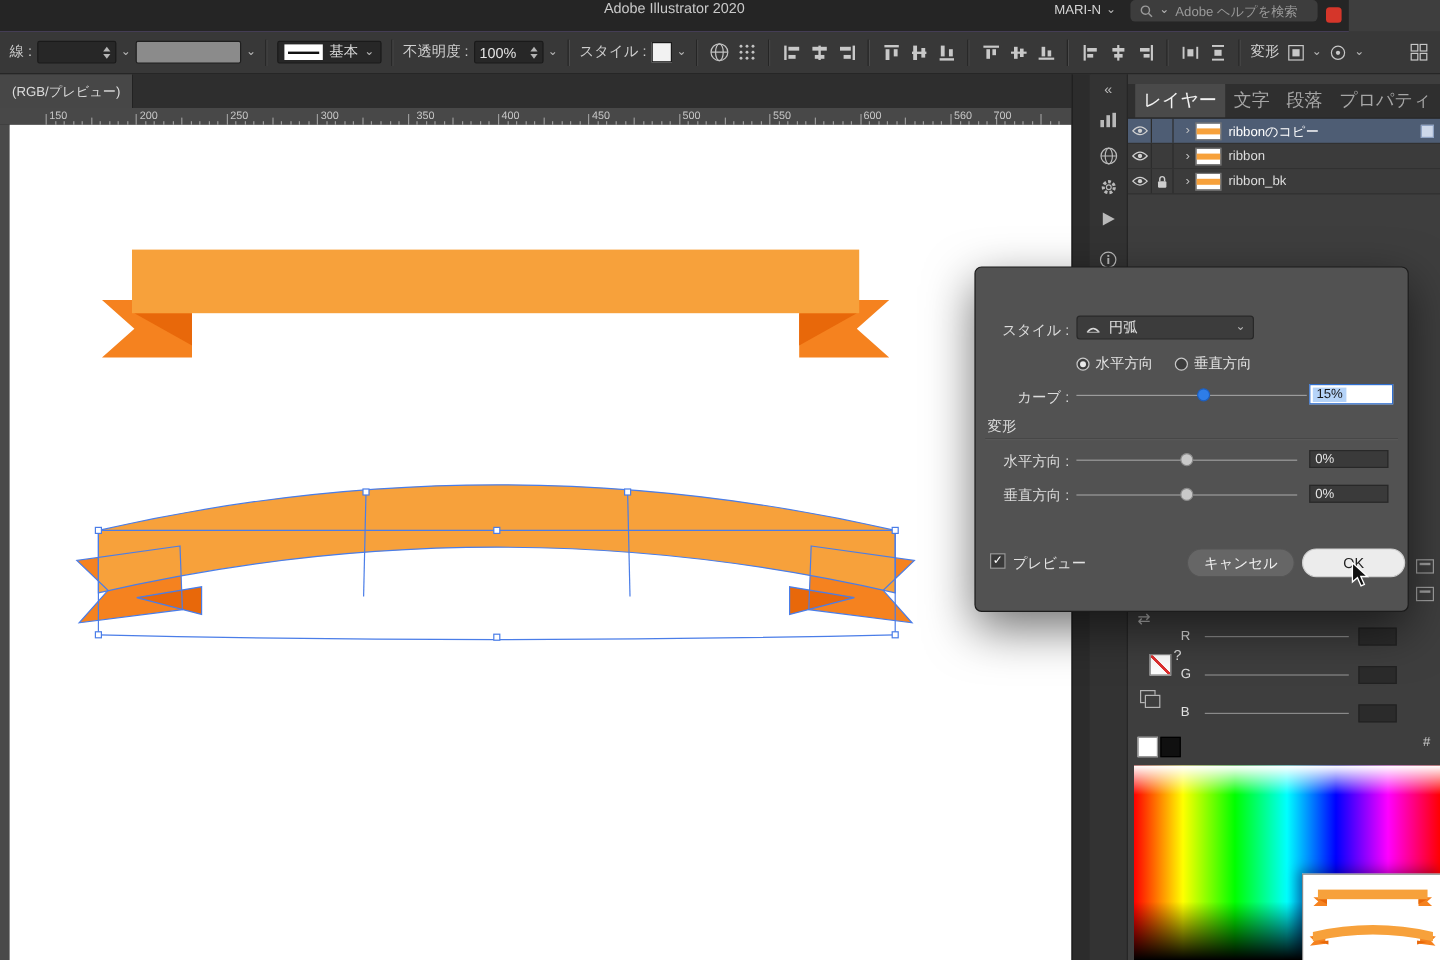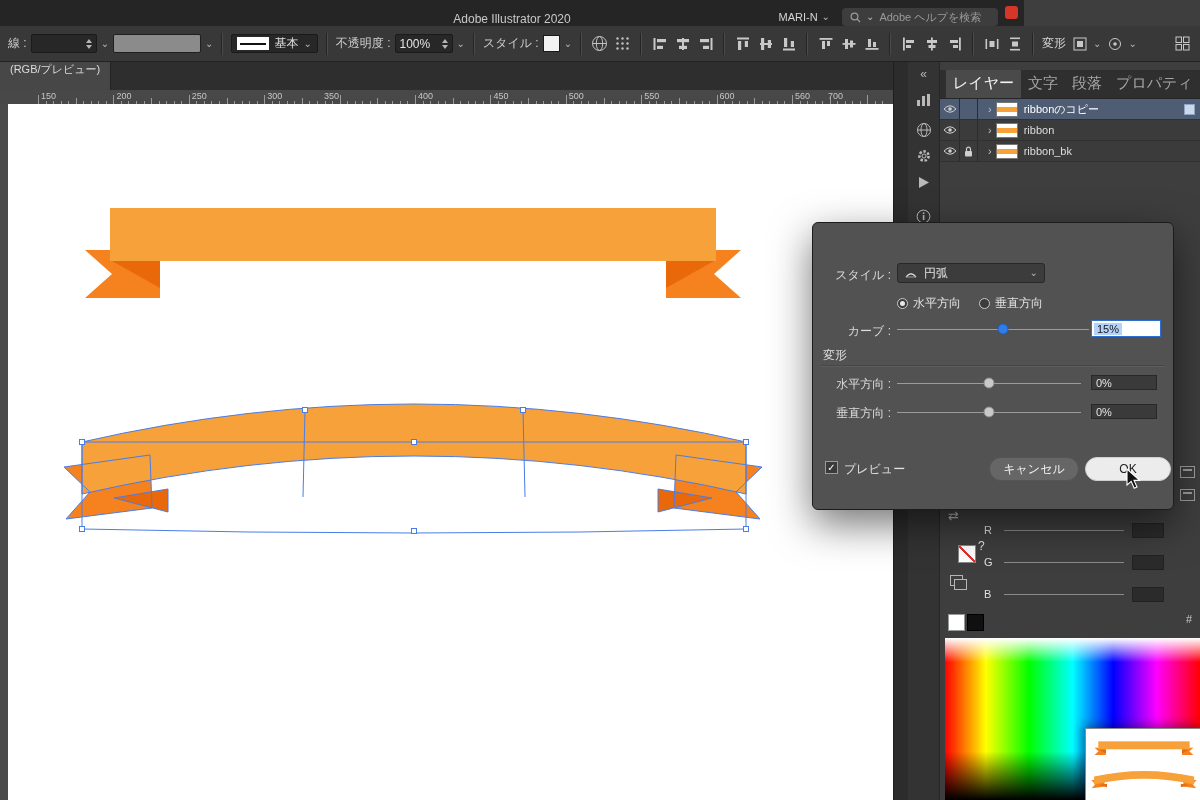--- a/index.html
+++ b/index.html
@@ -1,20 +1,20 @@
 <!DOCTYPE html>
 <html><head>
 <meta charset="utf-8">
 <style>
   html,body{margin:0;padding:0;background:#222}
   #app{position:relative;width:1200px;height:800px;overflow:hidden;background:#3e3e3e;
        font-family:"Liberation Sans","DejaVu Sans",sans-serif;color:#ddd;user-select:none}
 
   
-  .titlebar{position:absolute;top:0;left:0;width:1024px;height:26px;background:#252525;border-bottom:2px solid #8b5cf6;display:flex;align-items:flex-end}
+  .titlebar{position:absolute;top:0;left:0;width:1124px;height:26px;background:#252525;border-bottom:2px solid #8b5cf6;display:flex;align-items:flex-start}
   .app-title{position:absolute;left:0;right:0;text-align:center;font-size:12px;color:#c9c9c9}
   .tb-right{margin-left:auto;display:flex;align-items:center;gap:12px;padding-right:26px;z-index:1}
   .account{display:flex;align-items:center;gap:4px;font-size:11px;color:#d5d5d5}
   .searchbox{display:flex;align-items:center;gap:5px;background:#3d3d3d;border-radius:4px;height:18px;padding:0 8px;font-size:11px;color:#9a9a9a;width:140px}
   .badge{position:absolute;right:6px;top:6px;width:13px;height:13px;border-radius:3px;background:#d5362a}
   .chev{color:#b5b5b5;font-size:10px;line-height:1}
 
   
   .controlbar{position:absolute;top:26px;left:0;width:1200px;height:36px;background:#383838;border-bottom:1px solid #222;
               display:flex;align-items:center;padding:0 8px;gap:4px;font-size:12px;box-sizing:border-box;white-space:nowrap}
@@ -29,21 +29,21 @@
   .swatch-wide{width:86px;height:17px;background:#8b8b8b;border:1px solid #1f1f1f;border-radius:2px;flex:none}
   .cb-combo{display:flex;align-items:center;gap:5px;background:#272727;border:1px solid #1a1a1a;border-radius:2px;height:19px;padding:0 5px;box-sizing:border-box;flex:none}
   .line-chip{width:32px;height:13px;background:#fff;position:relative;flex:none}
   .line-chip::after{content:"";position:absolute;left:3px;right:3px;top:6px;height:2px;background:#111}
   .chip-white{width:15px;height:15px;background:#f2f2f2;border:1px solid #1a1a1a;flex:none}
   .ticon{display:flex;align-items:center;justify-content:center;width:19px;height:22px;flex:none}
   .ticon svg{display:block}
 
   
   .tabstrip{position:absolute;top:62px;left:0;width:893px;height:28px;background:#2e2e2e;display:flex}
-  .doctab{height:100%;background:#474747;display:flex;align-items:flex-start;padding:0 10px;font-size:11px;color:#dcdcdc;border-right:1px solid #222}
+  .doctab{height:100%;background:#474747;display:flex;align-items:center;padding:0 10px;font-size:11px;color:#dcdcdc;border-right:1px solid #222}
   .ruler{position:absolute;top:90px;left:0;width:893px;height:14px;background:#484848;border-bottom:1px solid #1d1d1d;overflow:hidden}
   .tick{position:absolute;bottom:0;width:1px;background:#9a9a9a}
   .rlabel{position:absolute;top:1px;font-size:9px;color:#c6c6c6}
 
   
   .gutter{position:absolute;left:0;top:104px;width:8px;height:696px;background:#4a4a4a}
   .canvas{position:absolute;left:8px;top:104px;width:885px;height:696px;background:#ffffff}
 
   
   .rail{position:absolute;left:893px;top:62px;width:15px;height:738px;background:#2c2c2c;border-left:1px solid #1e1e1e}
@@ -438,21 +438,21 @@
       <div class="tick" style="left: 844.78px; height: 3.5px;"></div>
       <div class="tick" style="left: 852.32px; height: 3.5px;"></div>
       <div class="tick" style="left: 859.86px; height: 3.5px;"></div>
       <div class="tick" style="left: 867.4px; height: 9px;"></div>
       <div class="tick" style="left: 874.94px; height: 3.5px;"></div>
       <div class="tick" style="left: 882.48px; height: 3.5px;"></div>
       <span class="rlabel" style="left: 41px;">150</span>
       <span class="rlabel" style="left: 116.4px; text-align: right;">200</span>
       <span class="rlabel" style="left: 191.8px;">250</span>
       <span class="rlabel" style="left: 267.2px;">300</span>
-      <span class="rlabel" style="left: 324px;">350</span>
+      <span class="rlabel" style="left: 347px;">350</span>
       <span class="rlabel" style="left: 418px;">400</span>
       <span class="rlabel" style="left: 493.4px;">450</span>
       <span class="rlabel" style="left: 568.8px;">500</span>
       <span class="rlabel" style="left: 644.2px;">550</span>
       <span class="rlabel" style="left: 719.6px;">600</span>
       <span class="rlabel" style="left: 795px;">560</span>
       <span class="rlabel" style="left: 828px;">700</span>
     </div>
 
   <div class="gutter"></div>

